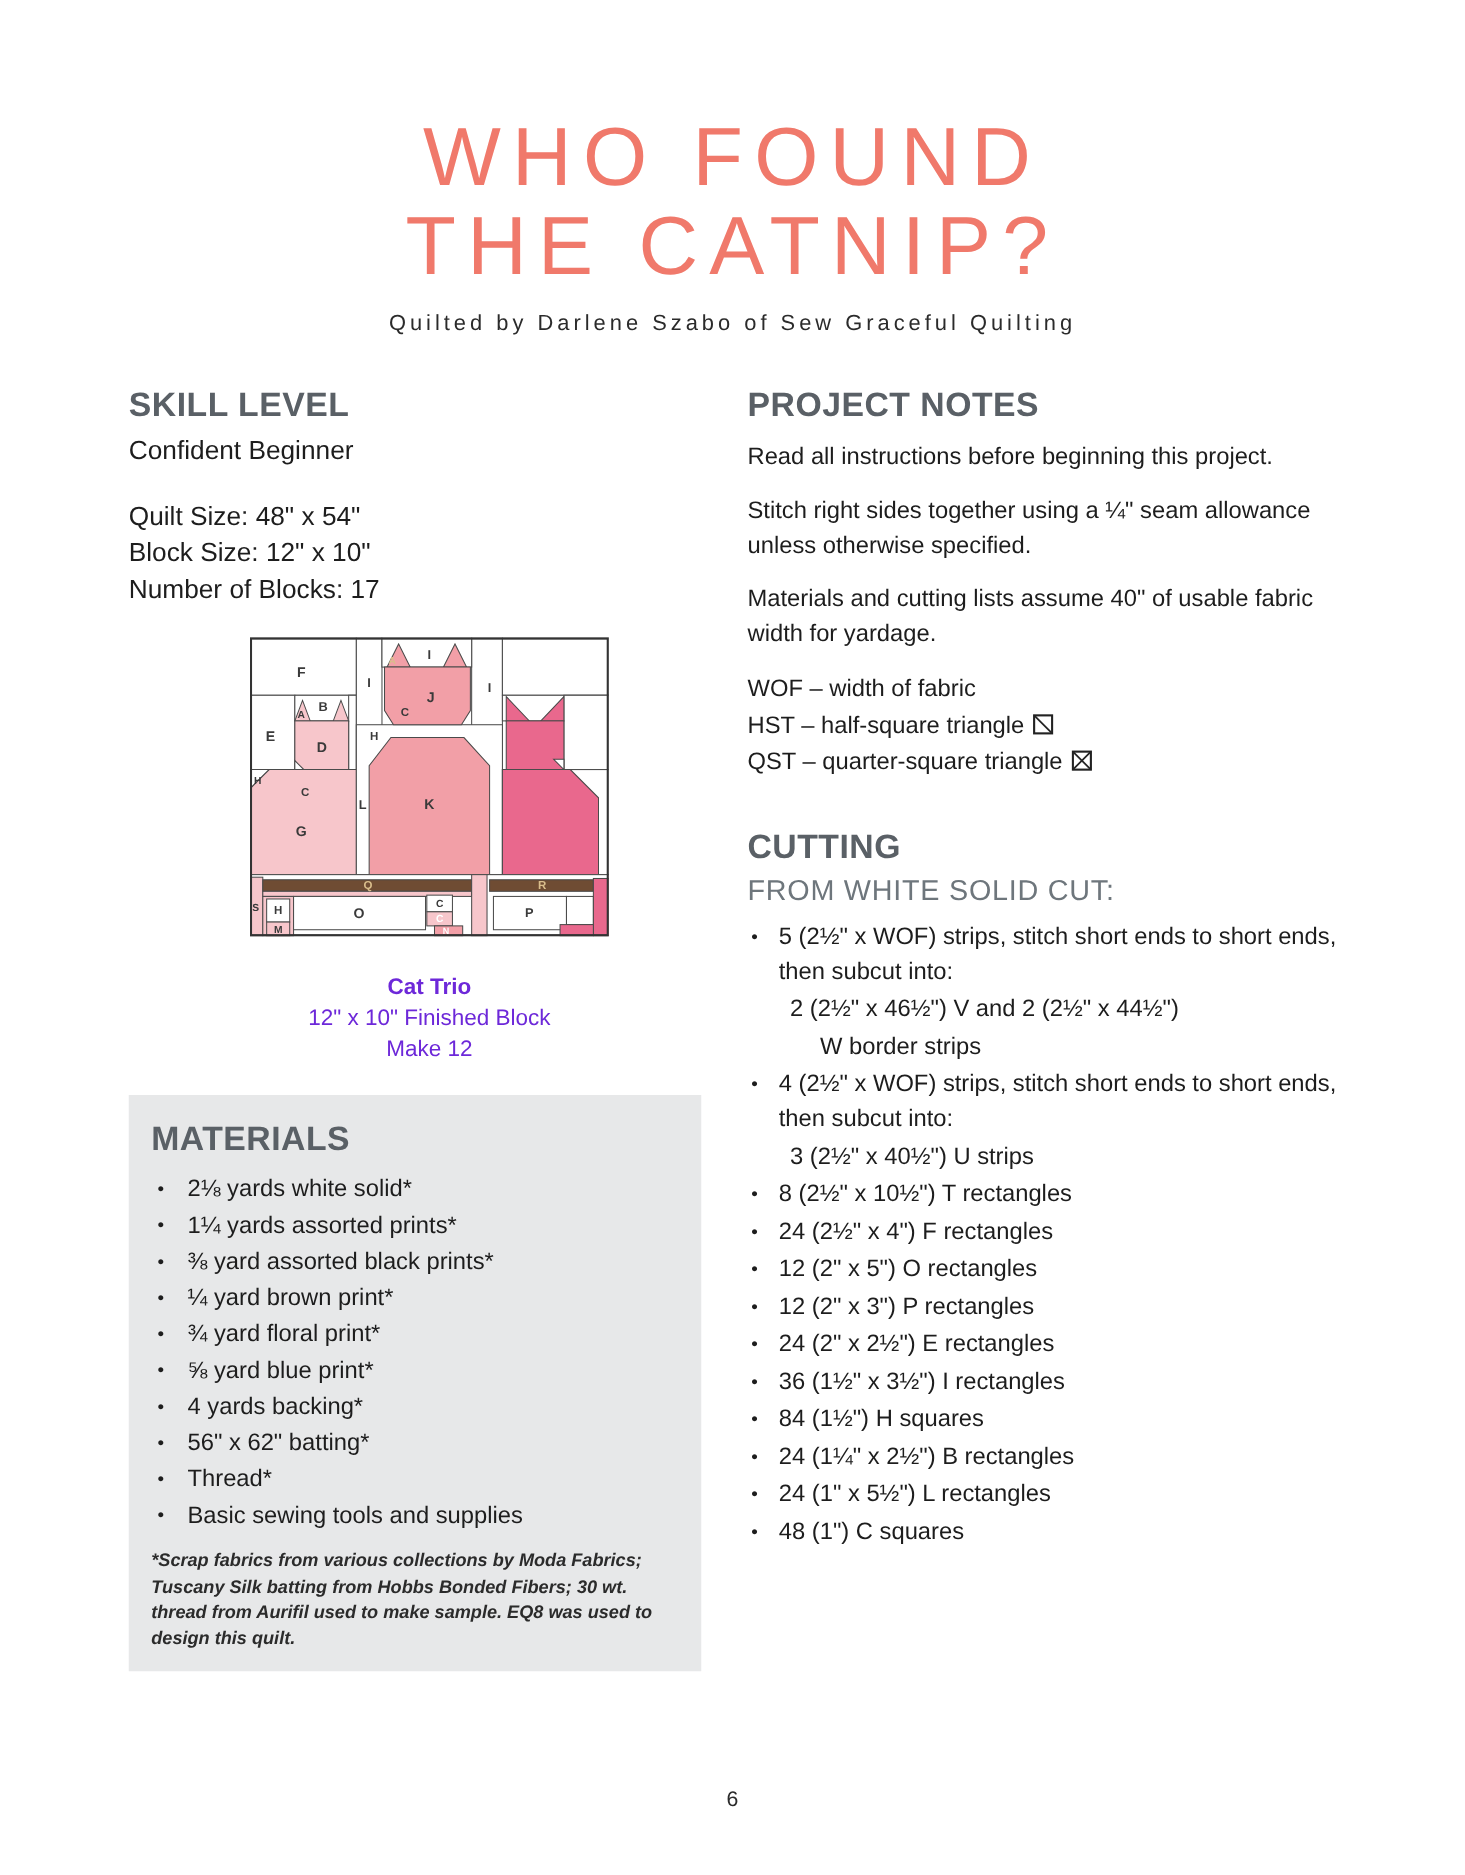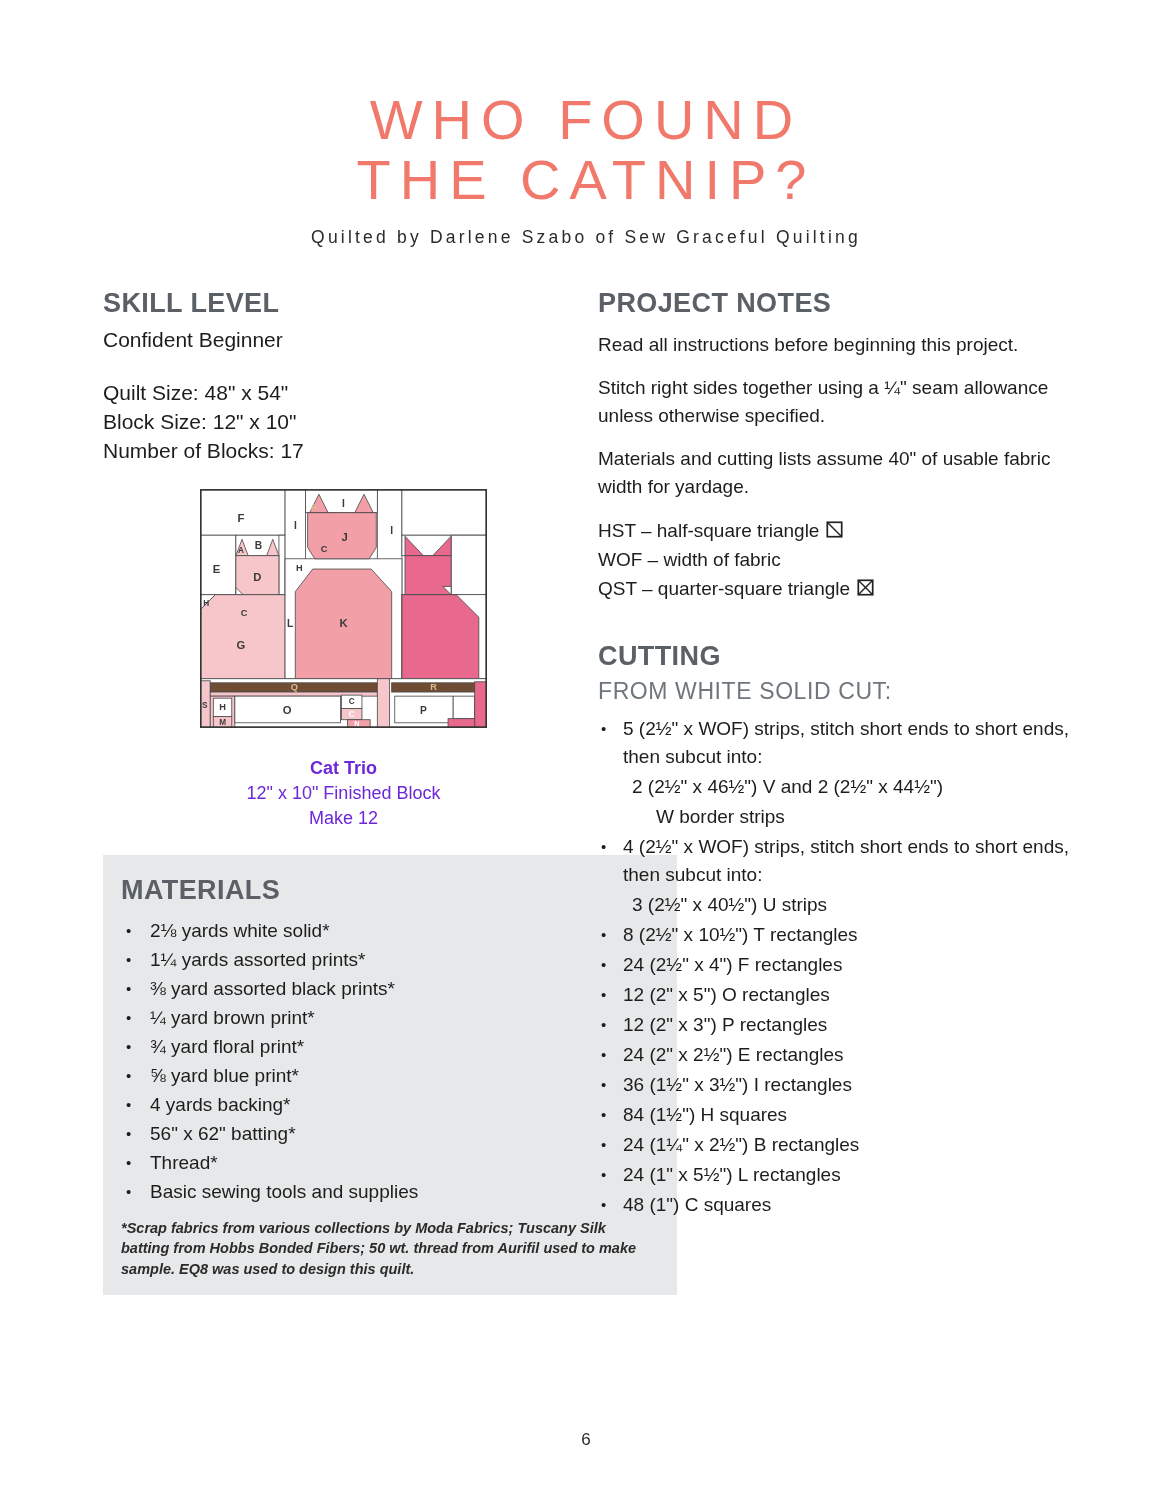--- a/index.html
+++ b/index.html
@@ -1,36 +1,36 @@
 <!DOCTYPE html>
 <html><head>
 <meta charset="utf-8">
 <style>
   html,body{margin:0;padding:0;background:#fff;}
   .page{width:1172px;height:1500px;margin:0 auto;position:relative;overflow:hidden;
         background:#fff;font-family:"Liberation Sans",sans-serif;color:#1d1d1d;}
   
   .header{text-align:center;padding-top:90px;}
-  .title{font-size:56px;line-height:1.07;font-weight:300;letter-spacing:9px;color:#f0796b;}
+  .title{font-size:66px;line-height:1.07;font-weight:300;letter-spacing:9px;color:#f0796b;}
   .byline{margin-top:17px;font-size:17.5px;letter-spacing:3.2px;color:#2b2b2b;font-weight:500;}
   .tagline{margin-top:15px;font-size:28.5px;color:#e8453a;letter-spacing:.2px;}
   
   .main{display:flex;margin:40px 96px 0 103px;gap:15px;align-items:flex-start;}
   .col-left{width:480px;flex:0 0 auto;}
   .col-right{flex:1;min-width:0;}
   .sec-h{font-size:27px;font-weight:700;color:#5a6066;letter-spacing:.4px;margin:0 0 6px;}
   .block{margin-bottom:24px;}
   .line{font-size:21px;line-height:29px;}
   
   .figure{margin:18px 0 0 97px;width:287px;}
   .figure svg{display:block;}
   .figcap{margin-top:28px;text-align:center;font-size:18px;line-height:25px;color:#6d28d9;}
   .figcap .t{font-weight:700;}
   
-  .materials{margin-top:24px;background:#e7e8e9;padding:20px 20px 16px 18px;box-sizing:border-box;width:574px;}
+  .materials{margin-top:24px;background:#e7e8e9;padding:20px 20px 16px 18px;box-sizing:border-box;width:458px;}
   .materials .sec-h{margin-bottom:10px;}
   .bi{display:flex;font-size:19px;line-height:29px;}
   .bi .dot{flex:0 0 24px;padding-left:5px;font-size:15px;}
   .footnote{margin-top:12px;font-style:italic;font-weight:600;font-size:14.5px;line-height:20.5px;color:#2b2b2b;}
   
   .para{font-size:19px;line-height:28px;margin:12px 0 15px;}
   .abbr-line{font-size:19px;line-height:29px;display:flex;align-items:center;}
   .abbr-icon{margin-left:7px;display:inline-flex;position:relative;top:-1px;}
   .cutting-h{margin-top:38px;}
   .cutting-sub{font-size:23px;color:#6e767c;letter-spacing:.6px;margin:4px 0 10px;font-weight:400;}
@@ -190,44 +190,44 @@
             </div>
             <div class="bi">
               <span class="dot">•</span>
               <span class="bt">Thread*</span>
             </div>
             <div class="bi">
               <span class="dot">•</span>
               <span class="bt">Basic sewing tools and supplies</span>
             </div>
           </div>
-        <div class="footnote">*Scrap fabrics from various collections by Moda Fabrics; Tuscany Silk batting from Hobbs Bonded Fibers; 50 wt. thread from Aurifil used to make sample. EQ8 was used to design this quilt.</div>
+        <div class="footnote">*Scrap fabrics from various collections by Moda Fabrics; Tuscany Silk batting from Hobbs Bonded Fibers; 30 wt. thread from Aurifil used to make sample. EQ8 was used to design this quilt.</div>
       </div>
     </div>
 
     <div class="col-right">
       <div>
         <h2 class="sec-h">PROJECT NOTES</h2>
         <div>
             <p class="para">Read all instructions before beginning this project.</p>
             <p class="para">Stitch right sides together using a ¼" seam allowance unless otherwise specified.</p>
             <p class="para">Materials and cutting lists assume 40" of usable fabric width for yardage.</p>
           </div>
         <div>
+            <div class="abbr-line">
+              <span>WOF – width of fabric</span>
+            </div>
             <div class="abbr-line">
               <span>HST – half-square triangle</span>
               <span class="abbr-icon">
                 <svg width="17" height="17" viewBox="0 0 17 17">
                   <rect x="1.3" y="1.3" width="14.4" height="14.4" fill="none" stroke="#222" stroke-width="1.7"></rect>
                   <line x1="1.3" y1="1.3" x2="15.7" y2="15.7" stroke="#222" stroke-width="1.4"></line>
                 </svg>
               </span>
-            </div>
-            <div class="abbr-line">
-              <span>WOF – width of fabric</span>
             </div>
             <div class="abbr-line">
               <span>QST – quarter-square triangle</span>
               <span class="abbr-icon">
                 <svg width="17" height="17" viewBox="0 0 17 17">
                   <rect x="1.3" y="1.3" width="14.4" height="14.4" fill="none" stroke="#222" stroke-width="1.7"></rect>
                   <line x1="1.3" y1="1.3" x2="15.7" y2="15.7" stroke="#222" stroke-width="1.4"></line>
                   <line x1="15.7" y1="1.3" x2="1.3" y2="15.7" stroke="#222" stroke-width="1.4"></line>
                 </svg>
               </span>

